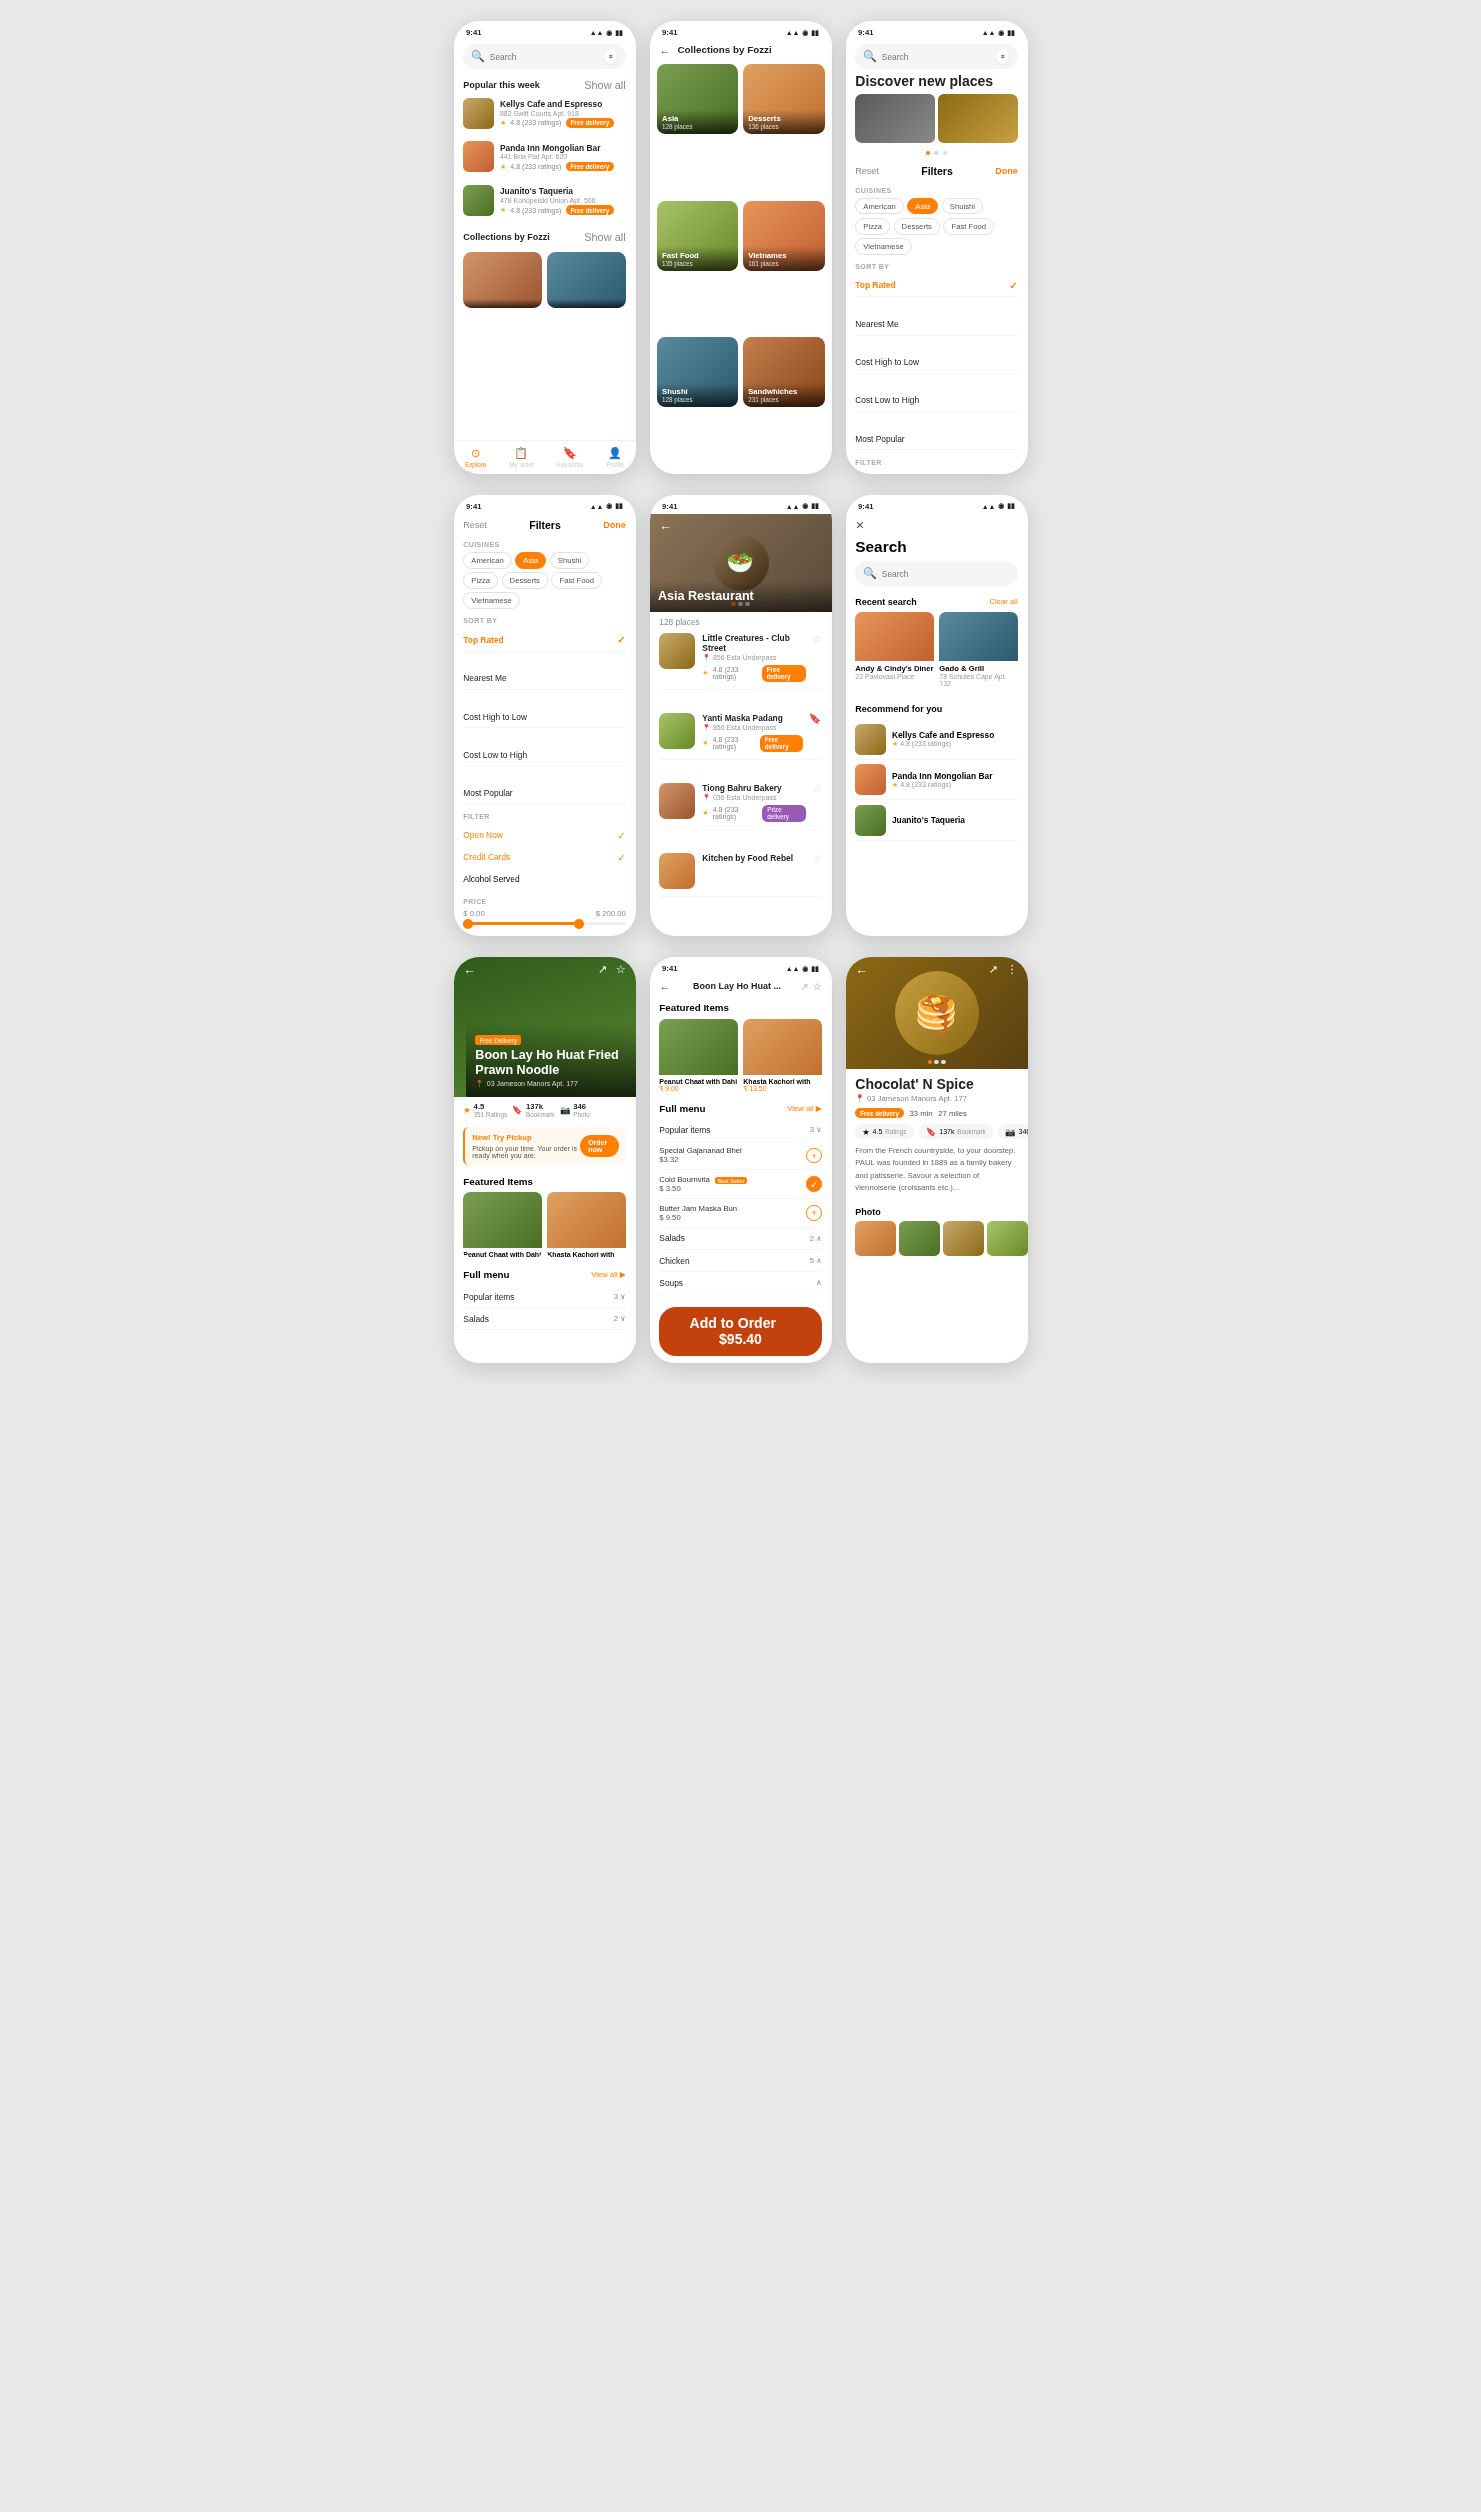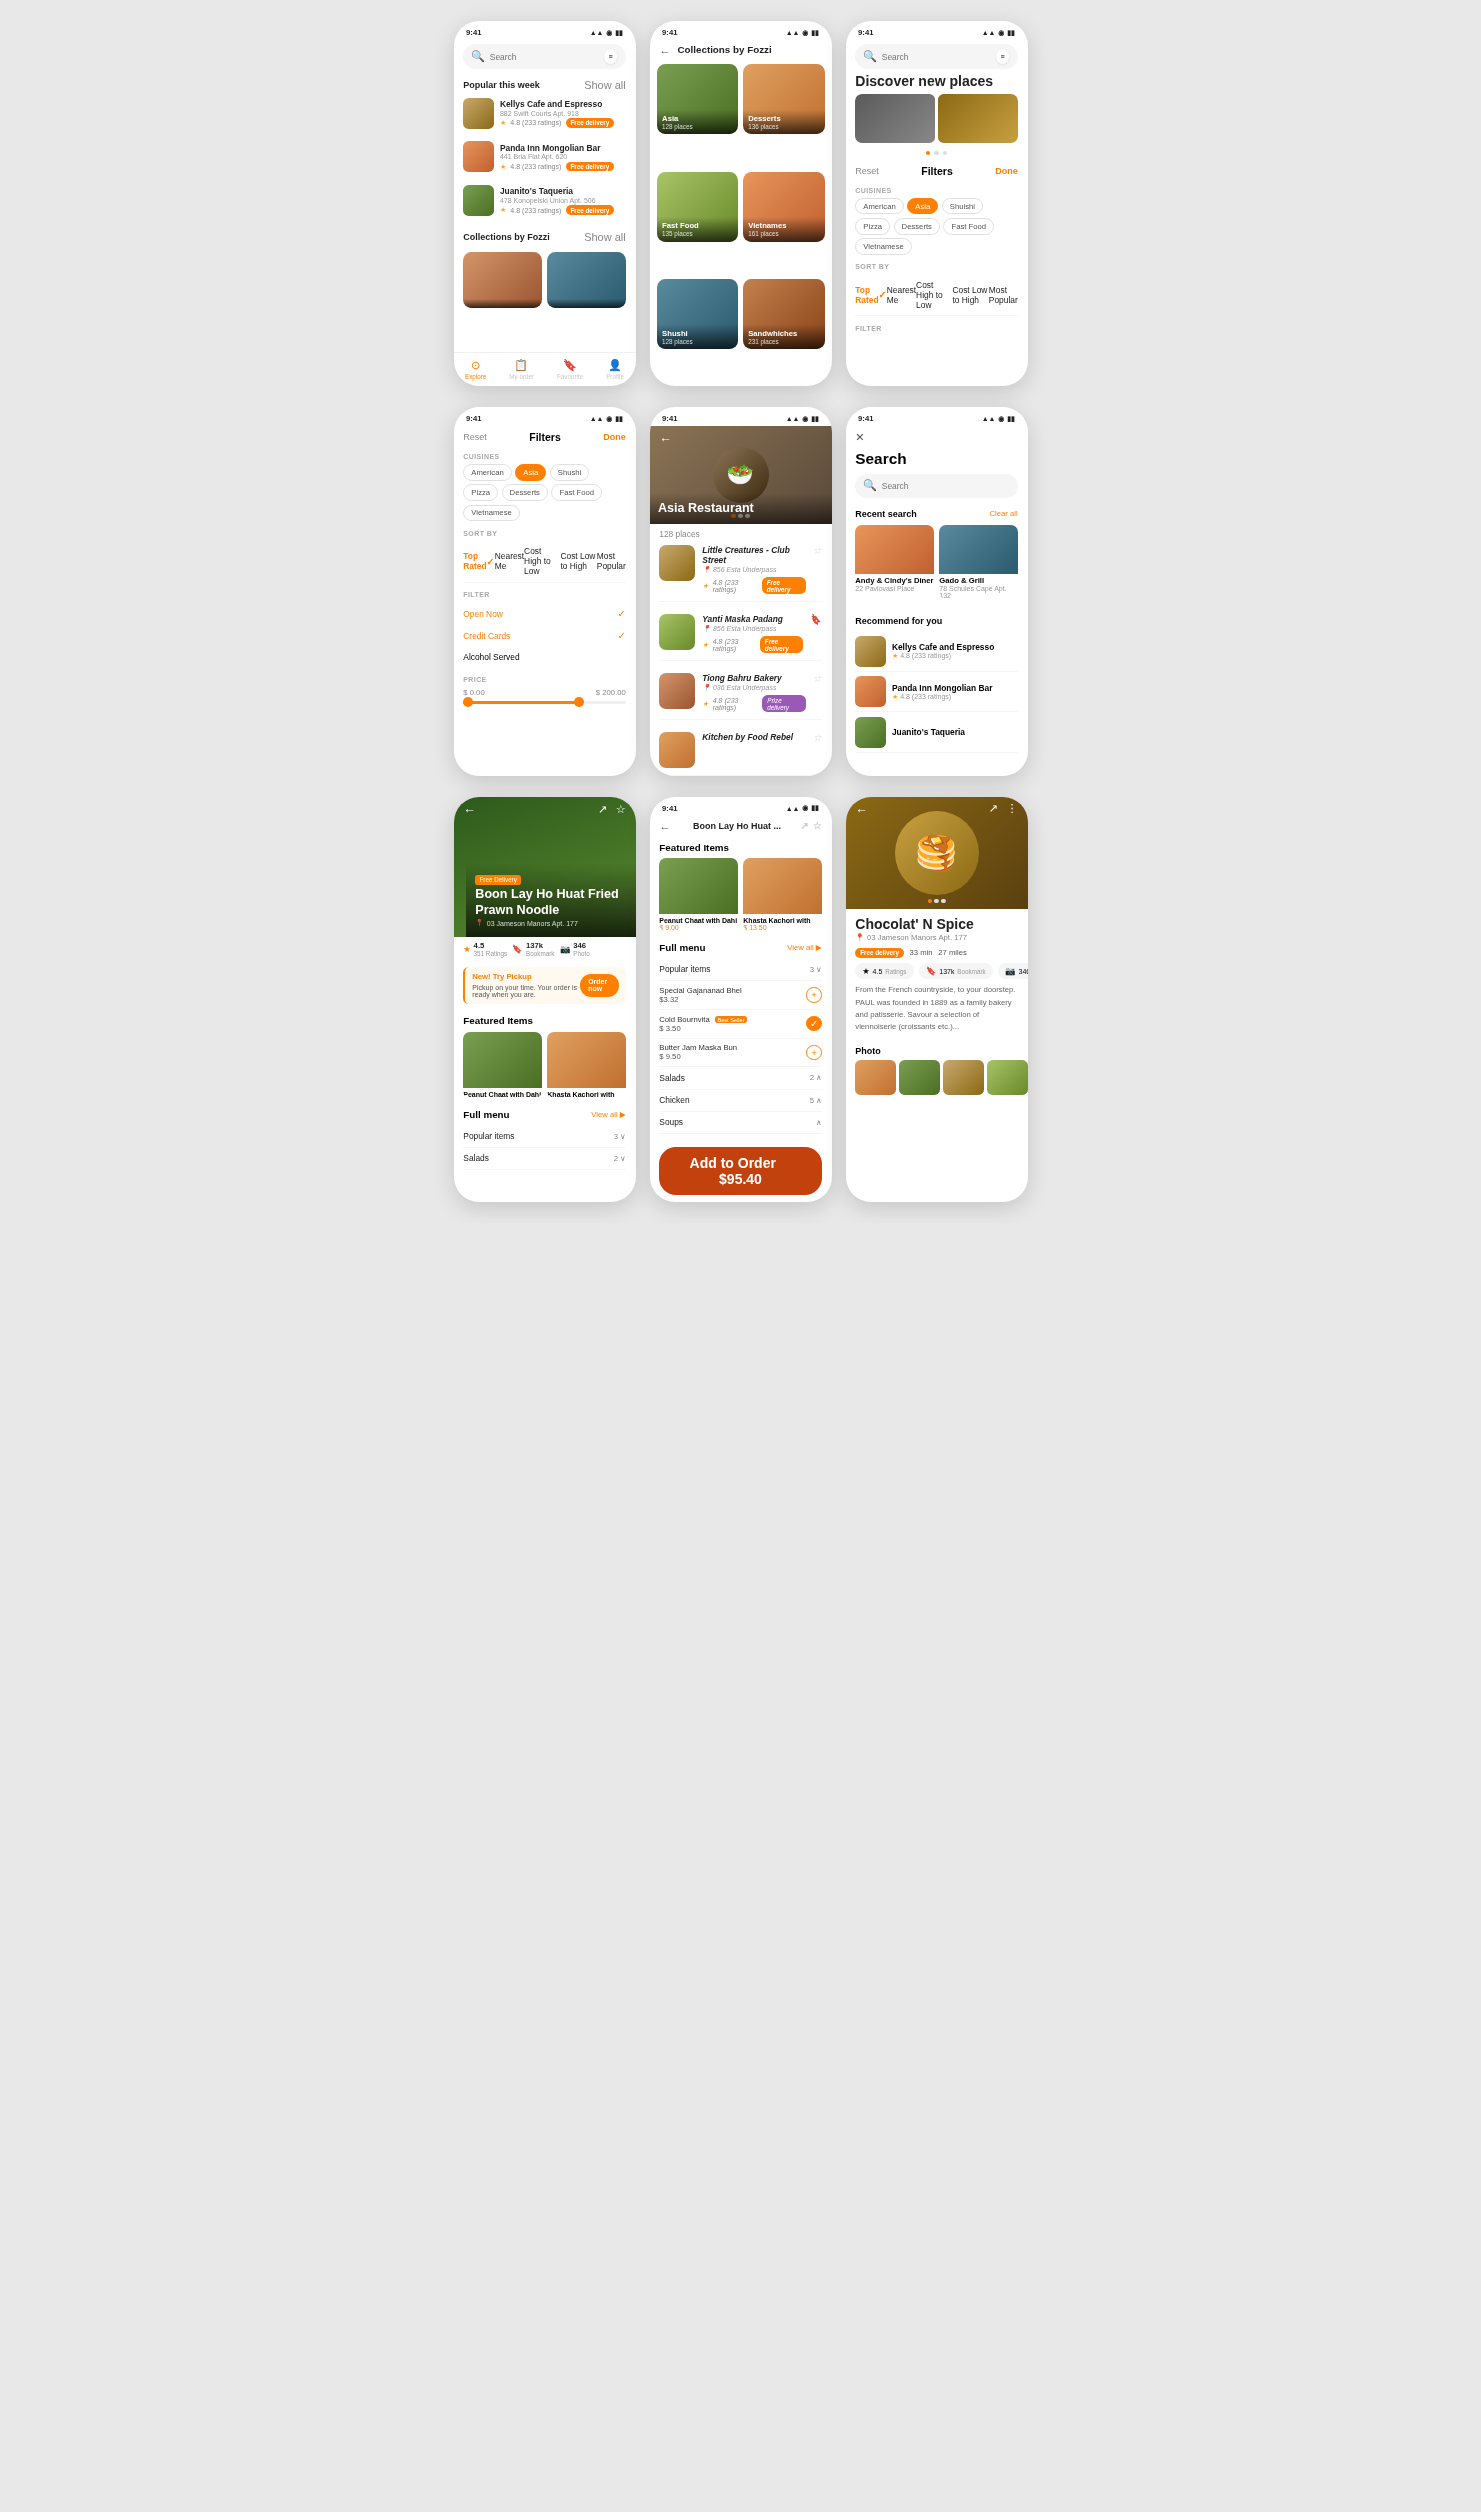--- a/index.html
+++ b/index.html
@@ -134,21 +134,21 @@
     .filter-title { font-size: 10.5px; font-weight: 700; }
     .filter-done { font-size: 9px; color: #ff7f00; font-weight: 600; }
     .filter-section { padding: 4.2px 9.8px; }
     .filter-section-label { font-size: 7px; color: #aaa; font-weight: 600; letter-spacing: 0.4px; margin-bottom: 4.2px; }
     .cuisine-chips { display: flex; flex-wrap: wrap; gap: 3.5px; }
     .chip {
       border: 0.7px solid #e0e0e0; border-radius: 11.2px;
       padding: 2.8px 7px; font-size: 7.7px; color: #555;
     }
     .chip.active { background: #ff7f00; border-color: #ff7f00; color: #fff; }
-    .sort-options { display: flex; flex-direction: row; gap: 0; }
+    .sort-options { display: flex; flex-direction: column; gap: 16px; }
     .sort-option {
       padding: 5.6px 0; font-size: 8.4px; color: #222;
       border-bottom: 0.7px solid #f5f5f5;
       display: flex; justify-content: space-between; align-items: center;
     }
     .sort-option.active { color: #ff7f00; font-weight: 600; }
     .check-orange { color: #ff7f00; font-size: 9.8px; }
     .filter-option {
       padding: 5.6px 0; font-size: 8.4px;
       display: flex; justify-content: space-between; align-items: center;
@@ -179,21 +179,21 @@
       background: linear-gradient(135deg, #8B7355, #5a4a3a);
       display: flex; align-items: center; justify-content: center;
     }
     .restaurant-hero-overlay {
       position: absolute; bottom: 0; left: 0; right: 0;
       background: linear-gradient(to top, rgba(0,0,0,0.6), transparent);
       padding: 8.4px;
     }
     .restaurant-hero-name { color: #fff; font-size: 12.6px; font-weight: 800; }
     .place-count { padding: 5.6px 9.8px; font-size: 8.4px; color: #888; }
-    .restaurant-list { padding: 0 9.8px; display: flex; flex-direction: column; gap: 12px; overflow: hidden; font-style: italic; }
+    .restaurant-list { padding: 0 9.8px; display: flex; flex-direction: column; gap: 23px; overflow: hidden; }
     .rest-card {
       display: flex; gap: 7px; align-items: flex-start;
       padding-bottom: 7px; border-bottom: 0.7px solid #f5f5f5;
     }
     .rest-img {
       width: 36px; height: 36px; border-radius: 7px; background: #ddd; flex-shrink: 0; overflow: hidden;
     }
     .rest-info { flex: 1; }
     .rest-name { font-size: 8.4px; font-weight: 700; color: #222; }
     .rest-addr { font-size: 7px; color: #999; margin-top: 1.4px; }

